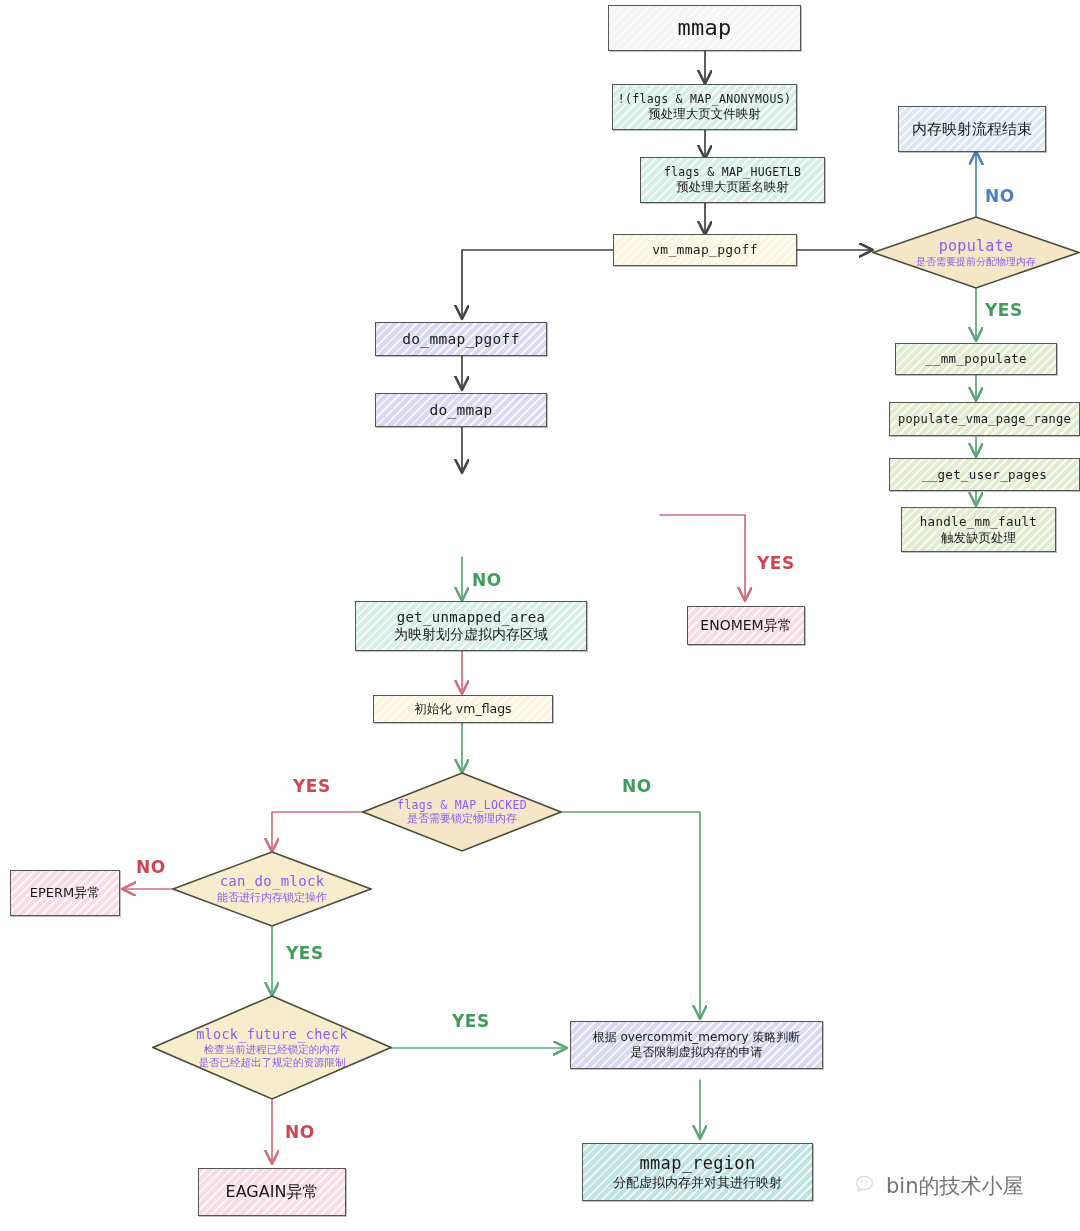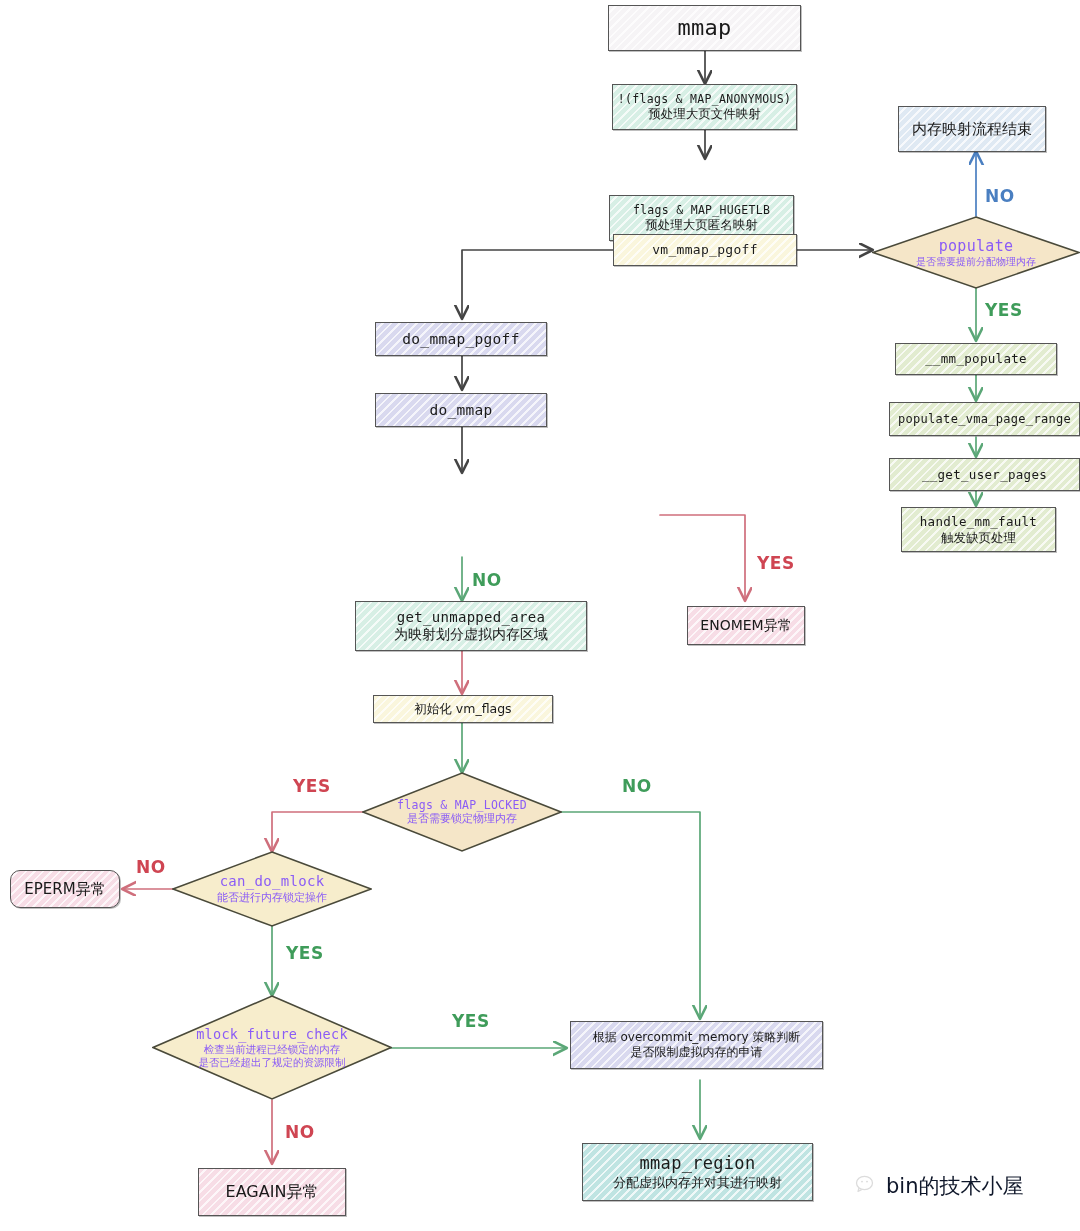--- a/index.html
+++ b/index.html
@@ -83,21 +83,21 @@
   .lbl-no-g  { color: #3f9c5a; }
   .lbl-yes-r { color: #cf4552; }
   .lbl-no-r  { color: #cf4552; }
   .lbl-no-b  { color: #4a7fc1; }
 
   .watermark {
     position: absolute;
     display: flex;
     align-items: center;
     gap: 7px;
-    color: #0f172a;
+    color: #737373;
     font-size: 21px;
     font-family: "DejaVu Sans", "Liberation Sans", sans-serif;
     user-select: none;
   }
   .wm-icon { width: 24px; height: 24px; }
 </style>
 </head>
 <body>
 
 <div id="canvas">
@@ -170,21 +170,21 @@
 
   <div class="node rect t-mono" style="left:608px; top:5px; width:193px; height:46px; background-color:#f6f4f6; font-size:22px;">
     <div>mmap</div>
   </div>
 
   <div class="node rect" style="left:612px; top:84px; width:185px; height:46px; background-color:#d7efe5; font-size:11.5px;">
     <div class="t-mono">!(flags &amp; MAP_ANONYMOUS)</div>
     <div class="t-cn" style="font-size:12.5px;">预处理大页文件映射</div>
   </div>
 
-  <div class="node rect" style="left:609px; top:157px; width:185px; height:46px; background-color:#d7efe5; font-size:11.5px;margin-top:38px;">
+  <div class="node rect" style="left:640px; top:157px; width:185px; height:46px; background-color:#d7efe5; font-size:11.5px;">
     <div class="t-mono">flags &amp; MAP_HUGETLB</div>
     <div class="t-cn" style="font-size:12.5px;">预处理大页匿名映射</div>
   </div>
 
   <div class="node rect t-mono" style="left:613px; top:234px; width:184px; height:32px; background-color:#faf6dd; font-size:13px;">
     <div>vm_mmap_pgoff</div>
   </div>
 
   <div class="node rect t-mono" style="left:375px; top:322px; width:172px; height:34px; background-color:#d9d9ef; font-size:14.5px;">
     <div>do_mmap_pgoff</div>
@@ -221,21 +221,21 @@
   <div class="diamond" style="left:172px; top:851px; width:200px; height:76px;">
     <svg class="dshape" viewBox="0 0 200 76" preserveAspectRatio="none">
       <polygon points="100,1 199,38 100,75 1,38" fill="#f7edcc" stroke="#4a4a3a" stroke-width="1.6" vector-effect="non-scaling-stroke"></polygon>
     </svg>
     <div class="dtext">
       <div class="t-mono" style="font-size:14px;">can_do_mlock</div>
       <div class="t-cn" style="font-size:11px;">能否进行内存锁定操作</div>
     </div>
   </div>
 
-  <div class="node rect t-cn" style="left:10px; top:870px; width:110px; height:38px; background-color:#f7dde6; font-size:15px;border-radius:10px;">
+  <div class="node rect t-cn" style="left:10px; top:870px; width:110px; height:46px; background-color:#f7dde6; font-size:13px;">
     <div>EPERM异常</div>
   </div>
 
   <div class="diamond" style="left:152px; top:995px; width:240px; height:105px;">
     <svg class="dshape" viewBox="0 0 240 105" preserveAspectRatio="none">
       <polygon points="120,1 239,52.5 120,104 1,52.5" fill="#f7edcc" stroke="#4a4a3a" stroke-width="1.6" vector-effect="non-scaling-stroke"></polygon>
     </svg>
     <div class="dtext">
       <div class="t-mono" style="font-size:13.5px;">mlock_future_check</div>
       <div class="t-cn" style="font-size:10.5px;">检查当前进程已经锁定的内存</div>

